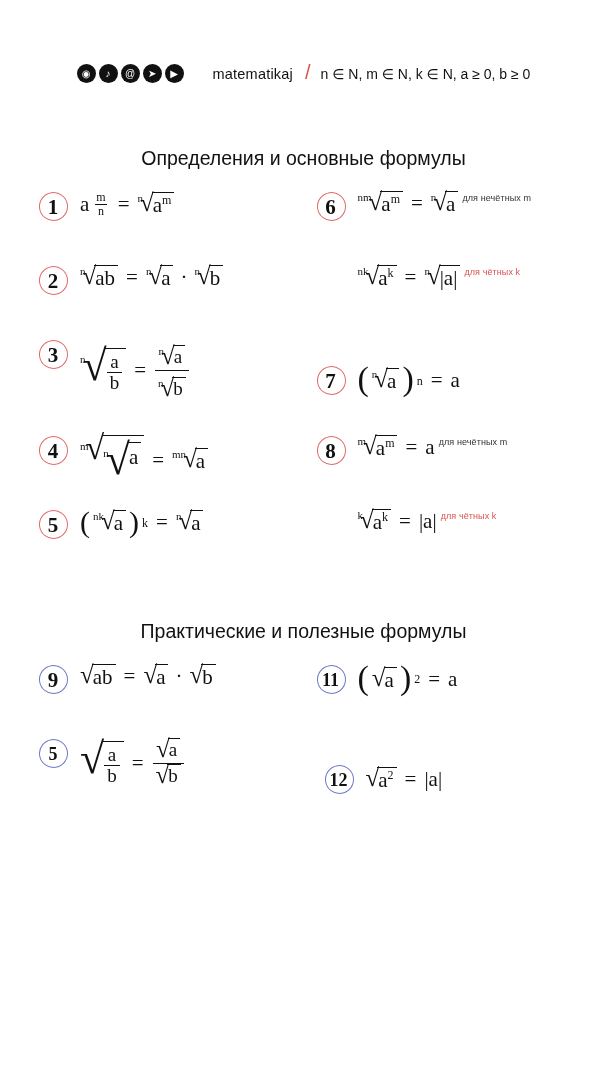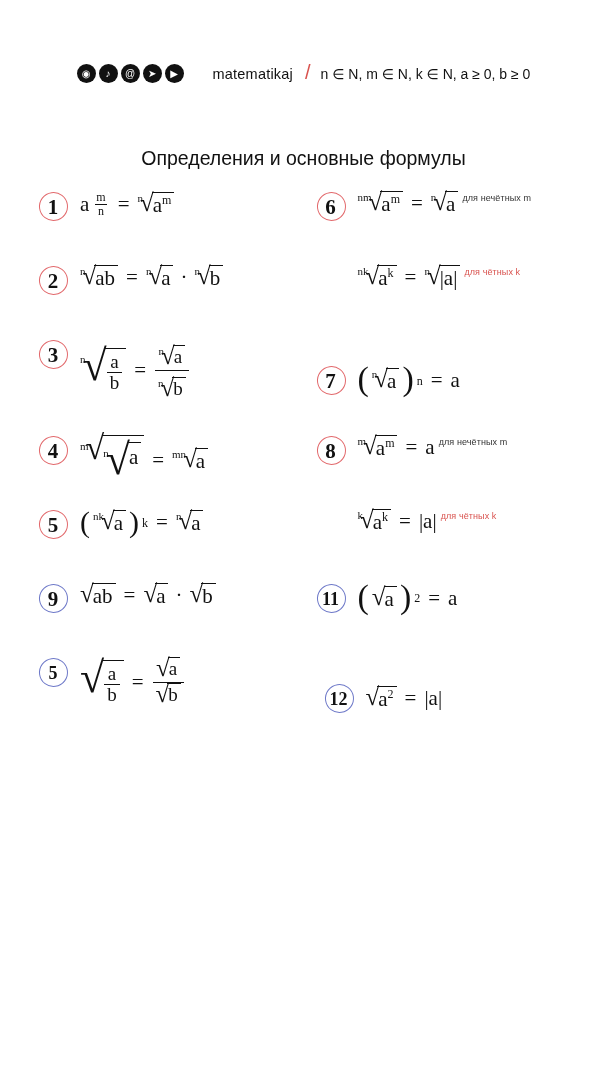--- a/index.html
+++ b/index.html
@@ -396,20 +396,21 @@
             <span class="eq">=</span>
               <span class="abs">|a|</span>
           </div>
           <div class="note red">для чётных k</div>
         </div>
       </div>
 
     </div>
   </div>
 
+  <div class="section-title" style="margin-top:48px;">Практические и полезные формулы</div>
 
   <div class="grid">
 
     <div class="col">
 
       <div class="row">
         <div class="num blue">9</div>
         <div class="formula">
           <span class="rad">
               <span class="sign">√</span>

